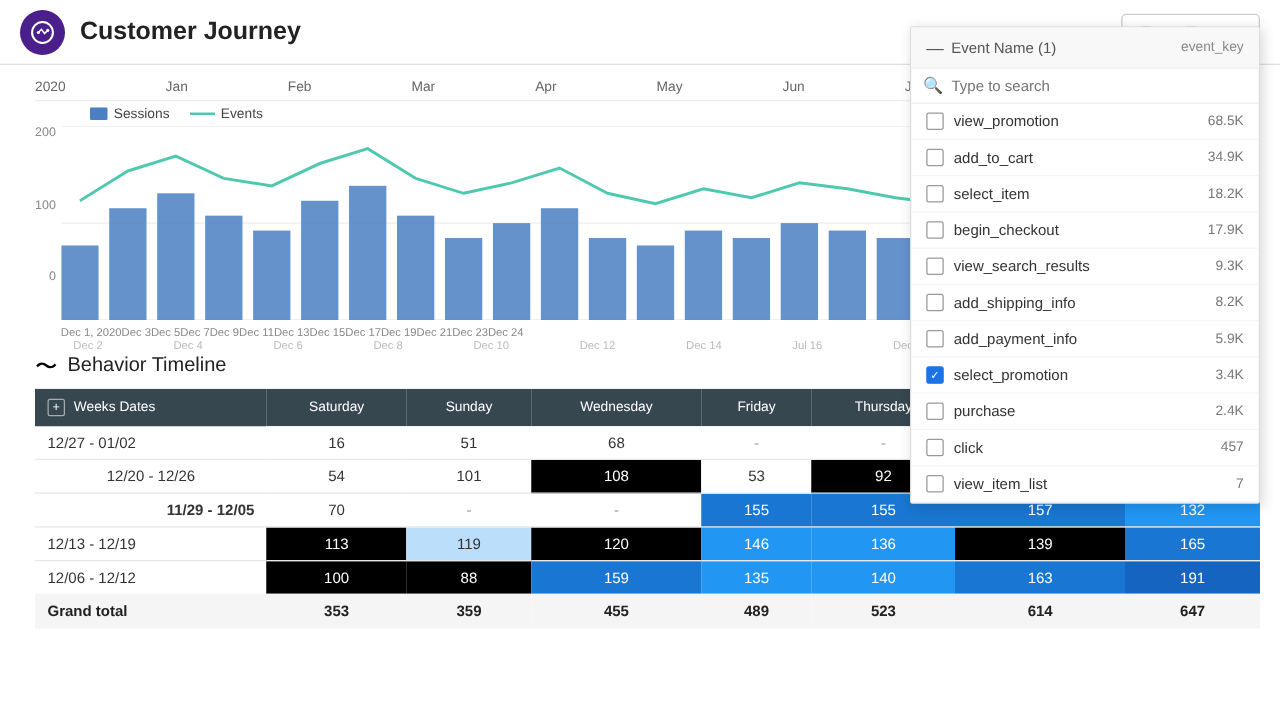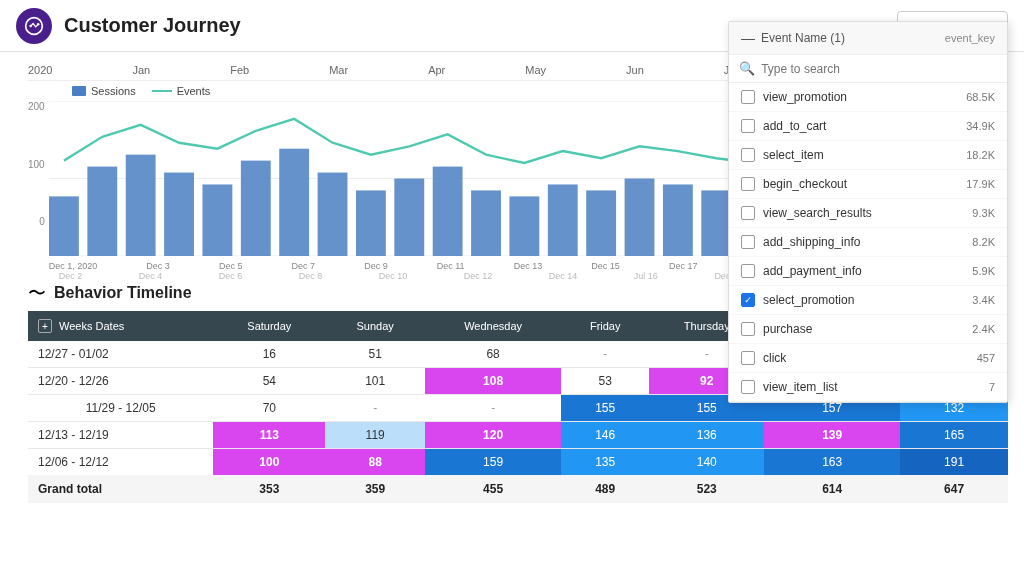--- a/index.html
+++ b/index.html
@@ -85,41 +85,41 @@
     .legend-line { width: 20px; height: 2px; border-top: 2px solid #4ec9b0; position: relative; }
 
     
     .chart-svg { width: 100%; height: 155px; }
 
     
     .behavior-section { padding: 6px 16px 4px; }
     .behavior-header {
       display: flex; align-items: center; gap: 8px; margin-bottom: 6px;
     }
-    .behavior-title { font-size: 16px; font-weight: bold; color: #222; }
+    .behavior-title { font-size: 16px; font-weight: normal; color: #222; }
     .behavior-icon { font-size: 18px; }
 
     
     .table-wrapper { overflow-x: auto; }
     table { width: 100%; border-collapse: collapse; font-size: 12px; }
     thead tr { background: #37474f; color: white; }
     thead th { padding: 8px 10px; text-align: center; font-weight: 500; font-size: 11px; }
     thead th:first-child { text-align: left; }
     tbody tr { border-bottom: 1px solid #e8e8e8; }
     tbody tr:last-child { border-bottom: none; }
     tbody td { padding: 6px 10px; text-align: center; color: #333; }
     tbody td:first-child { text-align: left; font-weight: 500; }
     tfoot tr { background: #f5f5f5; font-weight: bold; }
     tfoot td { padding: 7px 10px; text-align: center; font-size: 12px; color: #222; }
     tfoot td:first-child { text-align: left; }
 
     .cell-dark-blue { background: #1565c0; color: white !important; }
     .cell-med-blue { background: #1976d2; color: white !important; }
     .cell-blue { background: #2196f3; color: white !important; }
-    .cell-light-blue { background: #d946ef; color: white !important; font-weight: bold; }
+    .cell-light-blue { background: #000000; color: white !important; }
     .cell-lighter-blue { background: #bbdefb; color: #333 !important; }
     .cell-white { background: #fff; color: #333 !important; }
     .cell-dash { background: #fff; color: #999 !important; }
 
     
     .dropdown-list::-webkit-scrollbar { width: 6px; }
     .dropdown-list::-webkit-scrollbar-track { background: #f1f1f1; }
     .dropdown-list::-webkit-scrollbar-thumb { background: #ccc; border-radius: 3px; }
   </style>
 </head>
@@ -303,21 +303,21 @@
             <rect x="684" y="72" width="28" height="58" fill="#4a7fc1" opacity="0.85"></rect>
             <rect x="720" y="68" width="28" height="62" fill="#4a7fc1" opacity="0.85"></rect>
             <rect x="756" y="75" width="28" height="55" fill="#4a7fc1" opacity="0.85"></rect>
             <rect x="792" y="78" width="28" height="52" fill="#4a7fc1" opacity="0.85"></rect>
             <rect x="828" y="80" width="28" height="50" fill="#4a7fc1" opacity="0.85"></rect>
             <rect x="864" y="75" width="28" height="55" fill="#4a7fc1" opacity="0.85"></rect>
 
             <polyline points="14,50 50,30 86,20 122,35 158,40 194,25 230,15 266,35 302,45 338,38 374,28 410,45 446,52 482,42 518,48 554,38 590,42 626,48 662,52 698,44 734,40 770,47 806,50 842,52 878,47" fill="none" stroke="#4ec9b0" stroke-width="2"></polyline>
           </svg>
           
-          <div style="display:flex; justify-content:space-between; font-size:9px; color:#888; margin-top:2px; overflow:hidden;">
+          <div style="display:flex; font-size:9px; color:#888; margin-top:2px; overflow:hidden;">
             <span>Dec 1, 2020</span>
             <span>Dec 3</span>
             <span>Dec 5</span>
             <span>Dec 7</span>
             <span>Dec 9</span>
             <span>Dec 11</span>
             <span>Dec 13</span>
             <span>Dec 15</span>
             <span>Dec 17</span>
             <span>Dec 19</span>
@@ -373,31 +373,31 @@
               <td style="text-align: left; font-weight: 500;">12/27 - 01/02</td>
               <td class="cell-white">16</td>
               <td class="cell-white">51</td>
               <td class="cell-white">68</td>
               <td class="cell-dash">-</td>
               <td class="cell-dash">-</td>
               <td class="cell-light-blue">67</td>
               <td class="cell-lighter-blue">60</td>
             </tr>
             <tr>
-              <td style="text-align: left; font-weight: 500;">12/20 - 12/26</td>
+              <td style="text-align: center; font-weight: 500;">12/20 - 12/26</td>
               <td class="cell-white">54</td>
               <td class="cell-white">101</td>
               <td class="cell-light-blue">108</td>
               <td class="cell-white">53</td>
               <td class="cell-light-blue">92</td>
               <td class="cell-light-blue">88</td>
               <td class="cell-light-blue">99</td>
             </tr>
             <tr>
-              <td style="text-align: center; font-weight: 400;">11/29 - 12/05</td>
+              <td style="text-align: right; font-weight: 700;">11/29 - 12/05</td>
               <td class="cell-white">70</td>
               <td class="cell-dash">-</td>
               <td class="cell-dash">-</td>
               <td class="cell-med-blue">155</td>
               <td class="cell-med-blue">155</td>
               <td class="cell-med-blue">157</td>
               <td class="cell-blue">132</td>
             </tr>
             <tr>
               <td style="text-align: left; font-weight: 500;">12/13 - 12/19</td>

